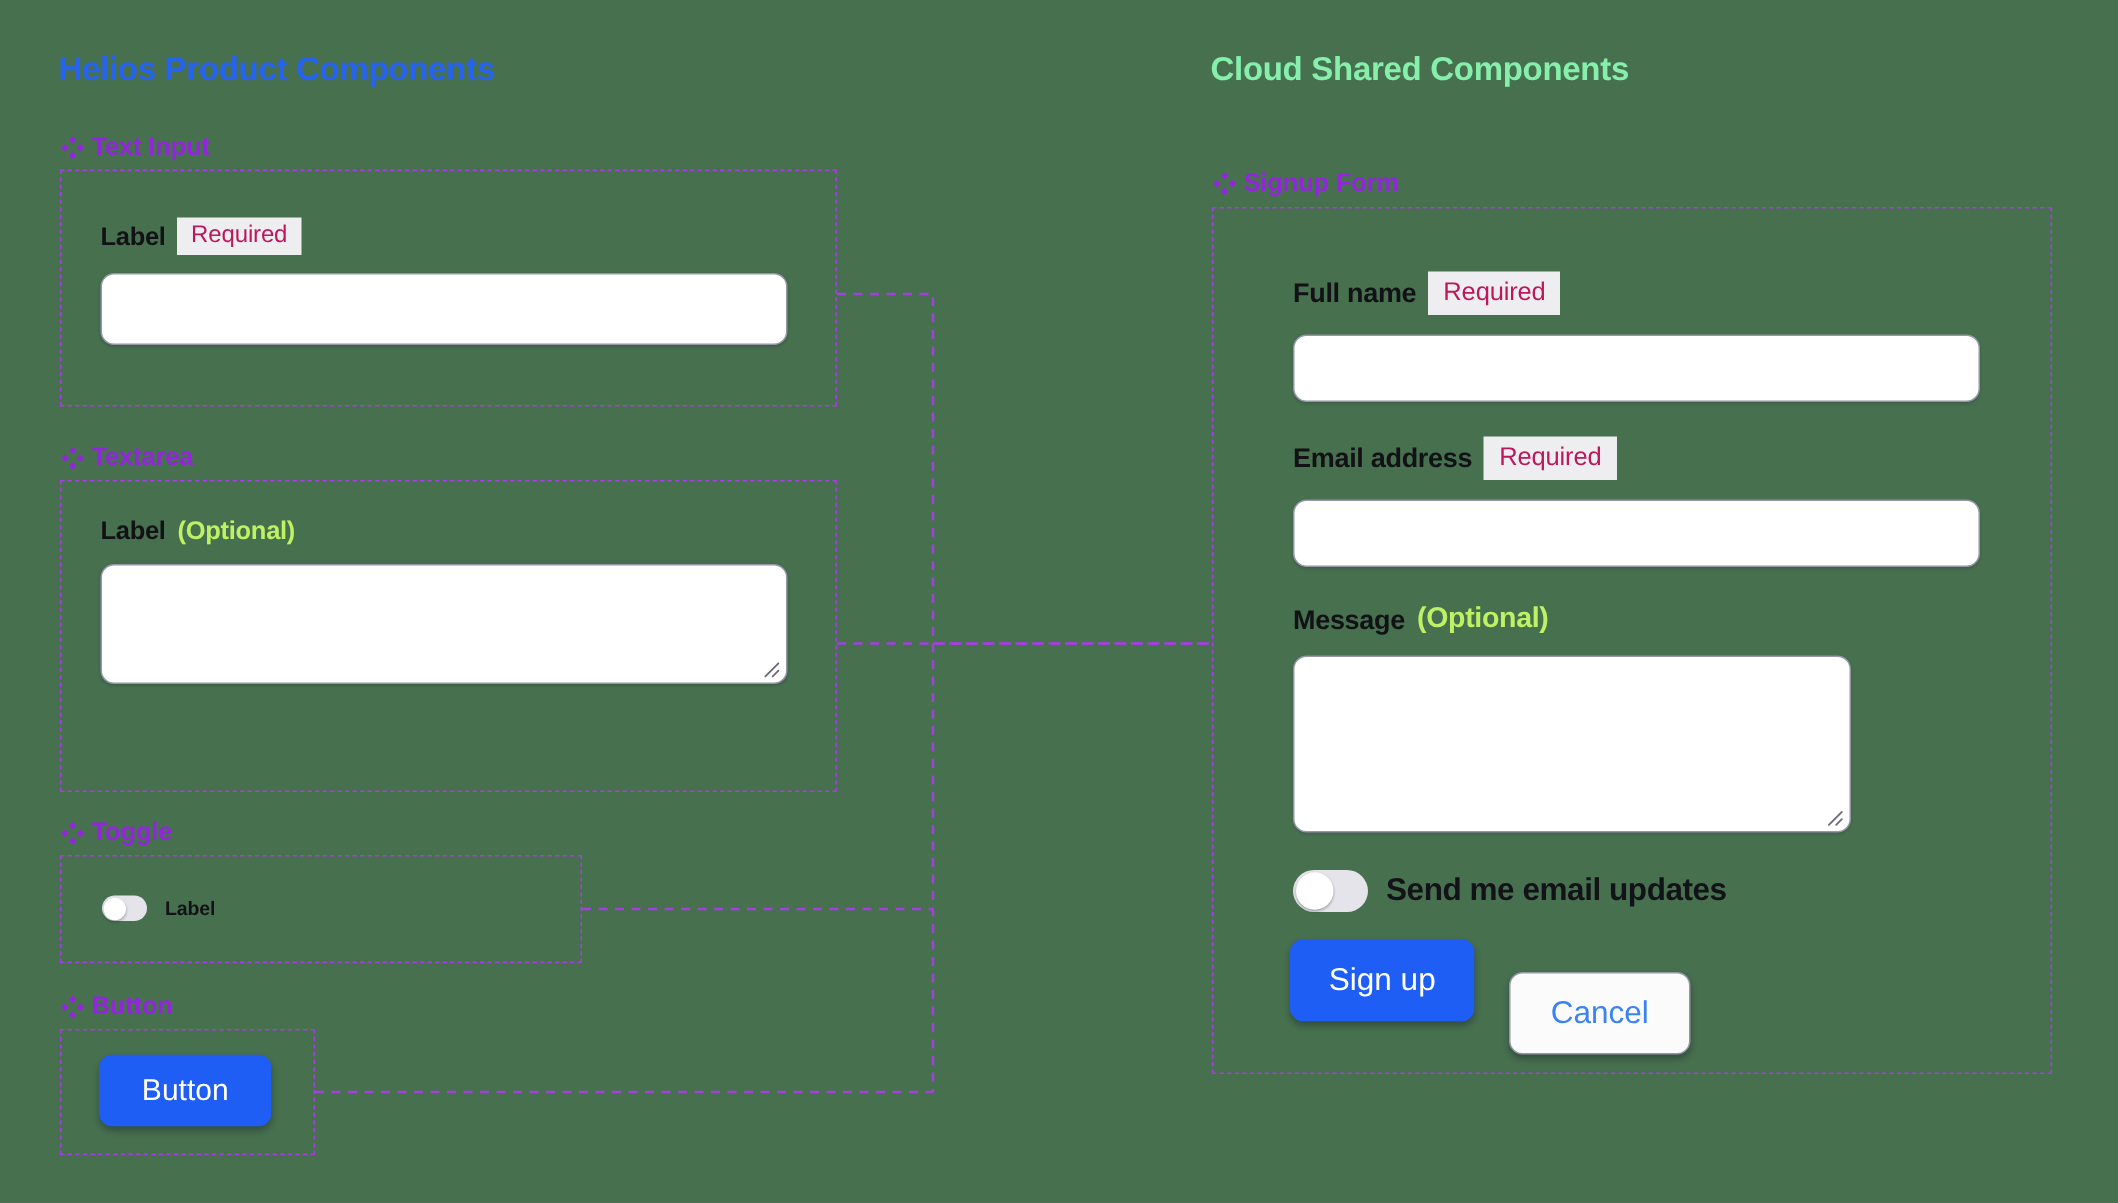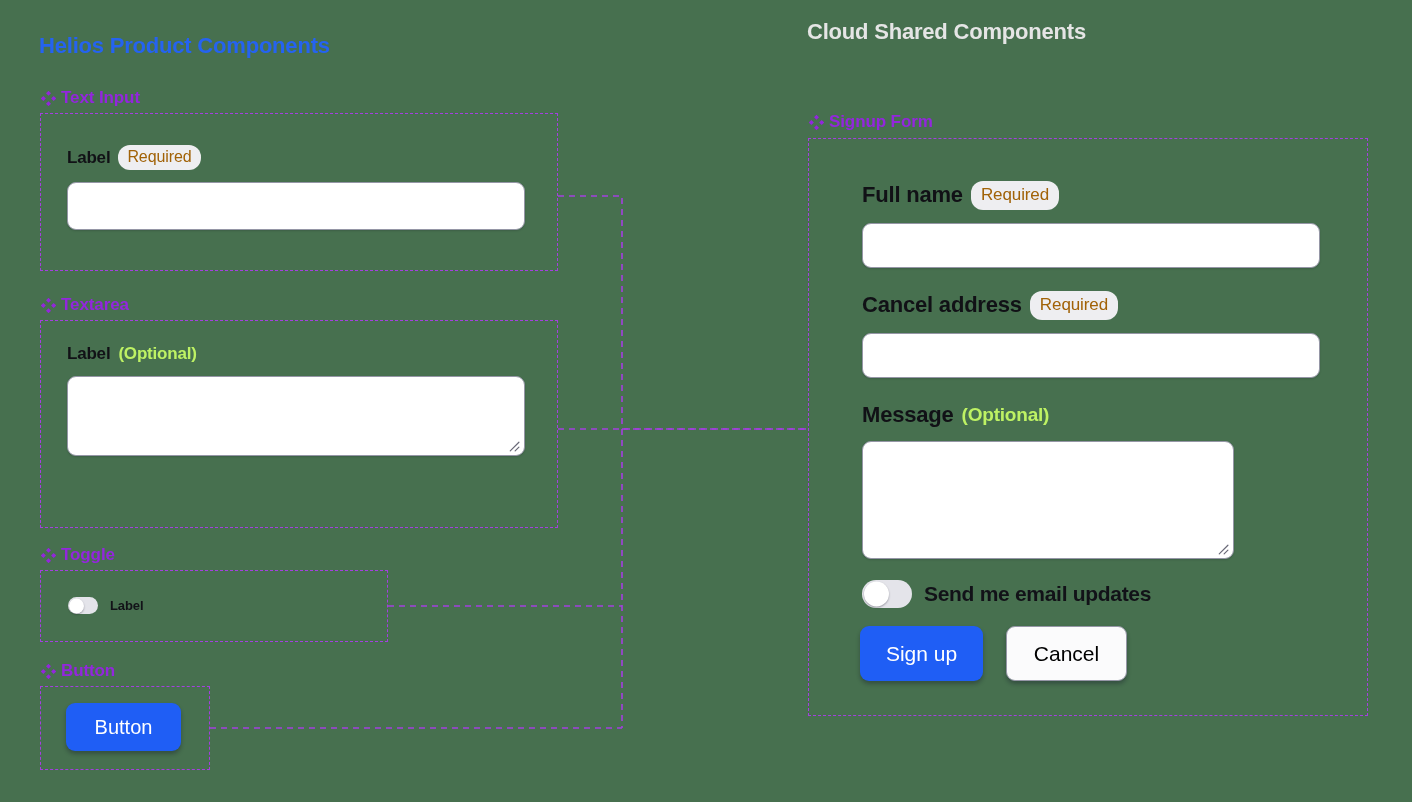--- a/index.html
+++ b/index.html
@@ -37,21 +37,21 @@
   
   .page-title {
     position: absolute;
     font-size: 22px;
     font-weight: bold;
     letter-spacing: -0.2px;
     white-space: nowrap;
     z-index: 3;
   }
   #title-helios  { left: 39px;  top: 33px;  color: #2563f0; }
-  #title-cloud   { left: 807px; top: 19px;  color: #e5e5e5; }
+  #title-cloud   { left: 807px; top: 33px;  color: #86efac; }
 
   
   .frame-label {
     position: absolute;
     display: flex;
     align-items: center;
     gap: 5px;
     font-size: 17px;
     font-weight: bold;
     color: #9326dd;
@@ -76,27 +76,27 @@
     align-items: center;
     gap: 8px;
     white-space: nowrap;
   }
   .field-label {
     font-size: 17px;
     font-weight: bold;
     color: #111116;
     letter-spacing: -0.2px;
   }
-  .field-label.lg { font-size: 22px; }
+  .field-label.lg { font-size: 18px; }
 
   .badge-required {
     font-size: 16px;
-    color: #a16207;
+    color: #be185d;
     background: #eeeef1;
-    border-radius: 12px;
+    border-radius: 0;
     padding: 3px 9px 4px;
     line-height: 1.15;
     letter-spacing: -0.1px;
   }
   .badge-required.lg { font-size: 17px; padding: 4px 10px 5px; }
 
   .optional-note {
     font-size: 17px;
     font-weight: bold;
     color: #bef264;
@@ -165,23 +165,24 @@
     white-space: nowrap;
     border: 1.4px solid transparent;
   }
   .btn-primary {
     background: #1f5ef5;
     color: #ffffff;
     box-shadow: 0 3px 4px rgba(15,15,35,0.33);
   }
   .btn-secondary {
     background: #fbfbfc;
-    color: #000000;
+    color: #3b82f6;
     border-color: #9596a6;
     box-shadow: 0 3px 4px rgba(15,15,35,0.33);
+    margin-top: 22px;
   }
 </style>
 </head>
 <body>
 
 <div id="canvas">
 
   <svg id="connectors" viewBox="0 0 1412 802" width="1412" height="802">
     <g fill="none" stroke="#a43fe0" stroke-width="1.6" stroke-dasharray="6 5">
 
@@ -308,21 +309,21 @@
   <div class="widget" style="left:862px; top:181px; width:458px;">
     <div class="field-label-row">
       <span class="field-label lg">Full name</span>
       <span class="badge-required lg">Required</span>
     </div>
     <div class="txt-field" style="height:45px; margin-top:13px;"></div>
   </div>
 
   <div class="widget" style="left:862px; top:291px; width:458px;">
     <div class="field-label-row">
-      <span class="field-label lg">Cancel address</span>
+      <span class="field-label lg">Email address</span>
       <span class="badge-required lg">Required</span>
     </div>
     <div class="txt-field" style="height:45px; margin-top:13px;"></div>
   </div>
 
   <div class="widget" style="left:862px; top:402px; width:372px;">
     <div class="field-label-row">
       <span class="field-label lg">Message</span>
       <span class="optional-note lg">(Optional)</span>
     </div>

